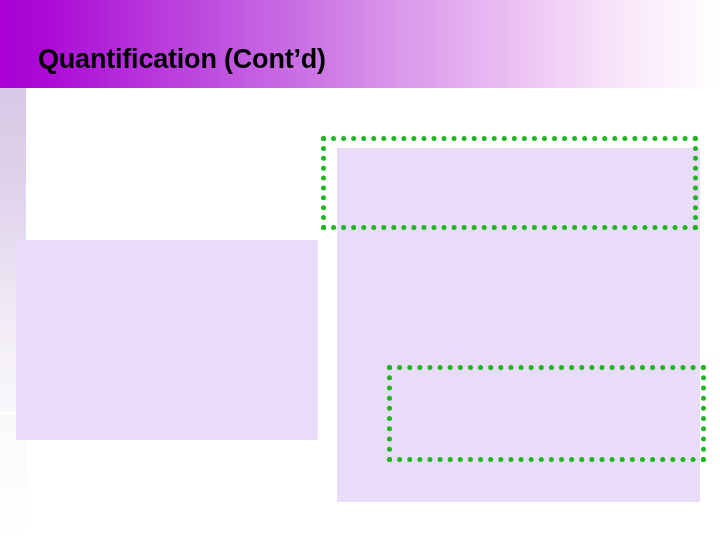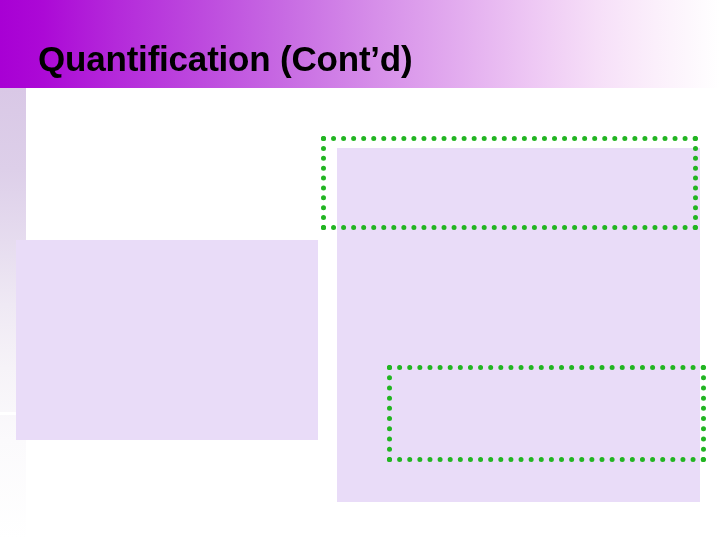--- a/index.html
+++ b/index.html
@@ -63,21 +63,21 @@
                 #e3adef 64%,
                 #eec8f4 74%,
                 #f6dff8 83%,
                 #fbeffb 91%,
                 #ffffff 100%);
   }
   #title-text {
     position: absolute;
     left: 38px;
     top: 39px;
-    font-size: 35px;
+    font-size: 27px;
     font-weight: bold;
     color: #000000;
     letter-spacing: -0.2px;
     line-height: 40px;
     white-space: nowrap;
     text-align: center;
   }
   #label-original {
     left: 12px;
     top: 100px;

